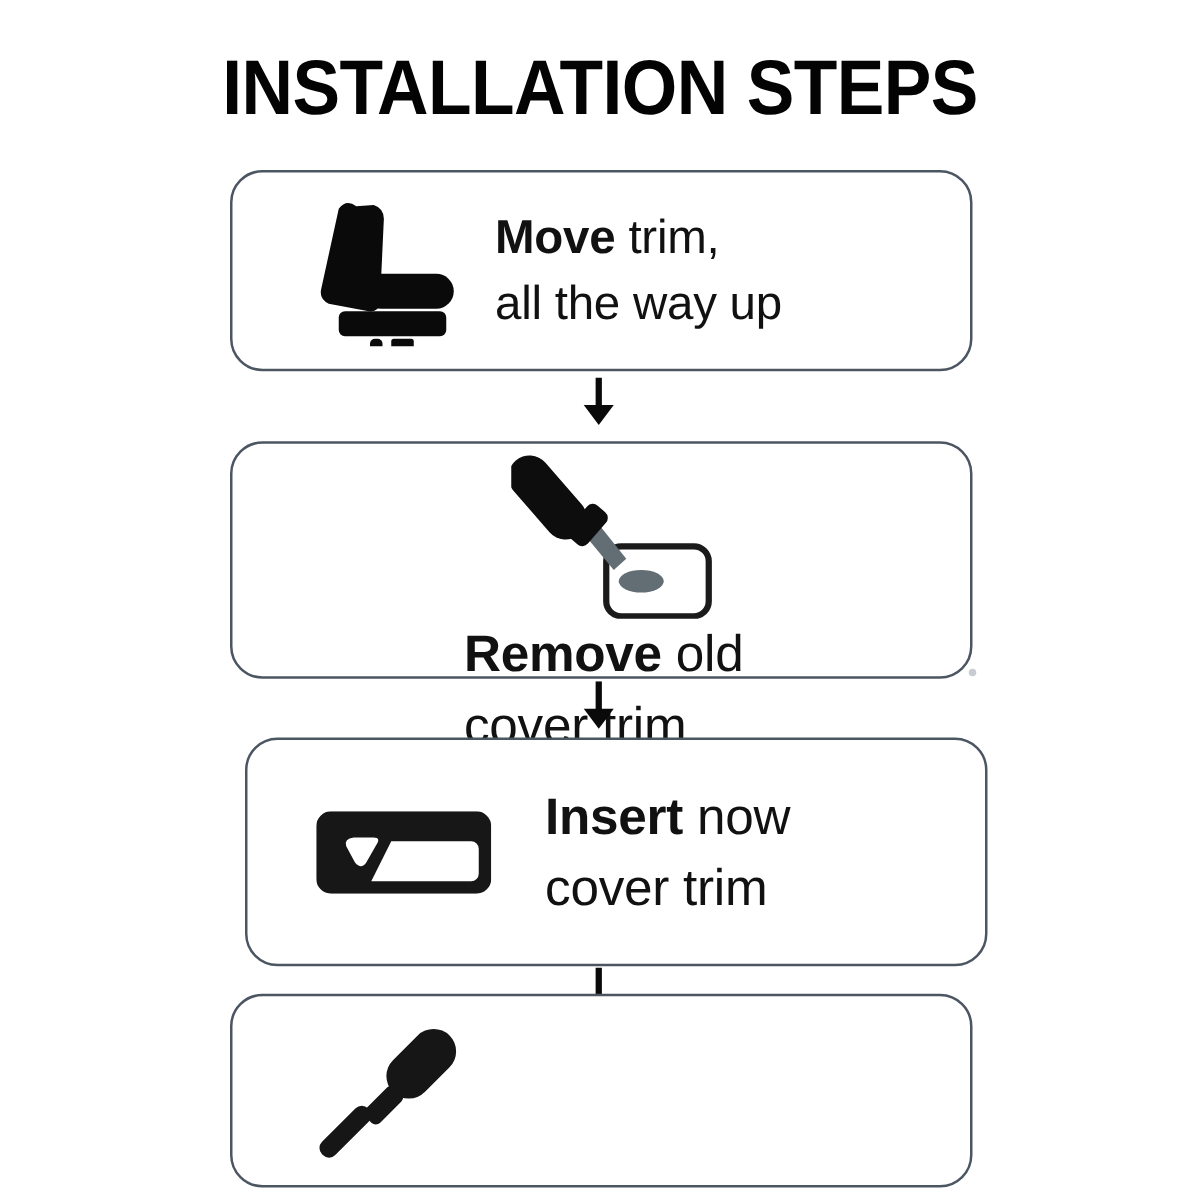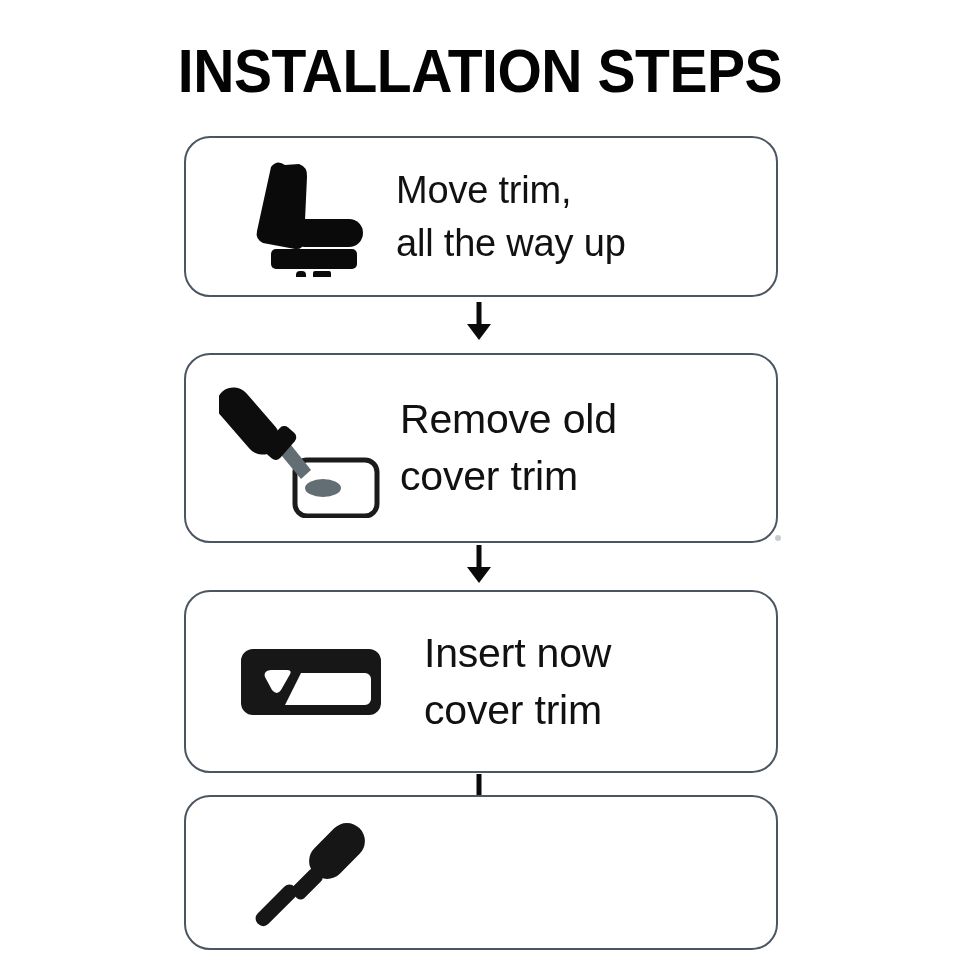--- a/index.html
+++ b/index.html
@@ -47,22 +47,22 @@
     position: absolute;
     box-sizing: border-box;
     border: 2px solid #4c5662;
     border-radius: 26px;
     background: #ffffff;
     display: flex;
     flex-direction: row;
     align-items: center;
   }
   .card-1 { left: 184px; top: 112px;  width: 594px; height: 161px; }
-  .card-2 { left: 184px; top: 329px;  width: 594px; height: 190px; }
-  .card-3 { left: 184px; top: 566px;  width: 594px; height: 183px; }
+  .card-2 { left: 184px; top: 329px;  width: 594px; height: 190px; flex-direction: column; }
+  .card-3 { left: 196px; top: 566px;  width: 594px; height: 183px; }
   .card-4 { left: 184px; top: 771px;  width: 594px; height: 155px; }
 
   .card-icon {
     flex: 0 0 auto;
     display: flex;
     align-items: center;
     justify-content: center;
   }
   .card-1 .card-icon { width: 190px; margin-left: 28px; }
   .card-2 .card-icon { width: 190px; margin-left: 20px; }
@@ -71,21 +71,21 @@
 
   .card-text {
     flex: 1 1 auto;
     color: #111111;
     font-size: 39px;
     line-height: 1.38;
     letter-spacing: -0.2px;
     font-weight: 400;
   }
   .card-text .ln { display: block; white-space: nowrap; }
-  .card-text .lead { font-weight: 400; }
+  .card-text .lead { font-weight: 700; }
 
   .card-1 .card-text { font-size: 38px; margin-left: -8px; }
   .card-2 .card-text { font-size: 41px; margin-left: 4px; }
   .card-3 .card-text { font-size: 41px; margin-left: 18px; }
   .card-4 .card-text { font-size: 41px; margin-left: 10px; }
 
   
   .arrow {
     position: absolute;
     left: 462px;

